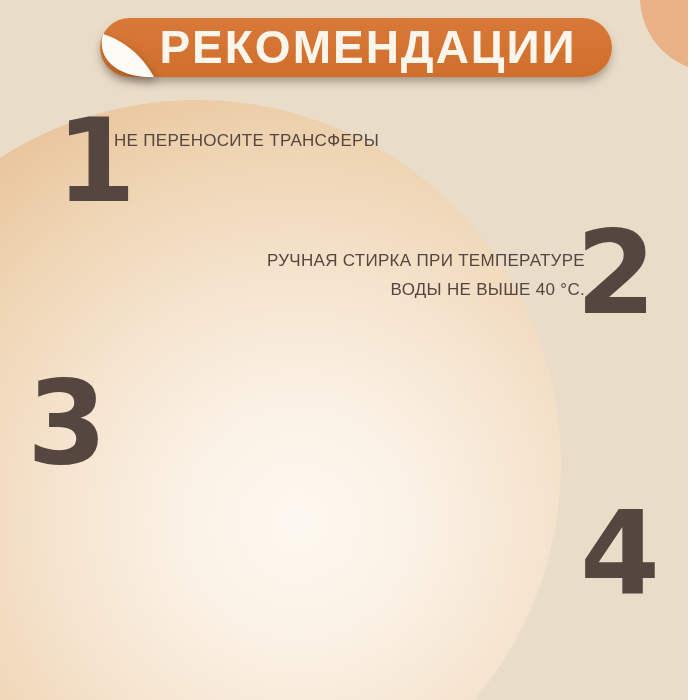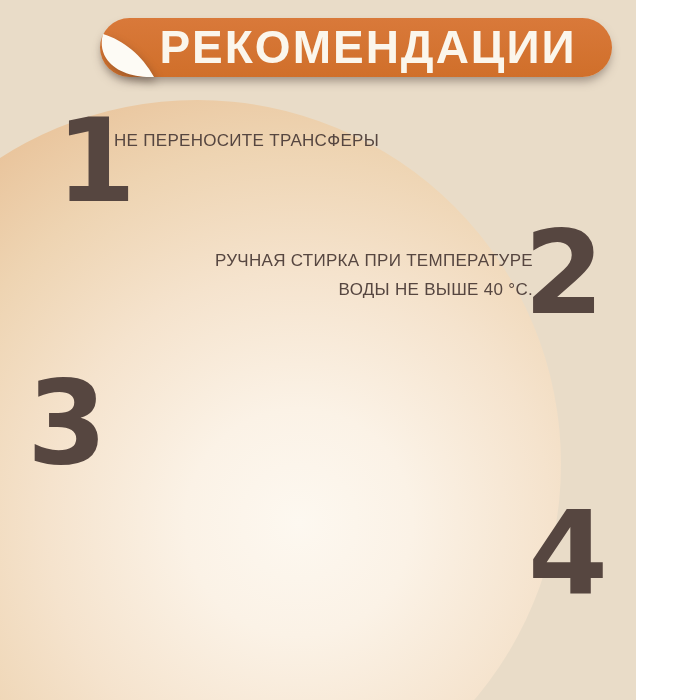--- a/index.html
+++ b/index.html
@@ -1,18 +1,18 @@
 <!DOCTYPE html>
 <html><head>
 <meta charset="utf-8">
 <style>
   html,body{margin:0;padding:0;}
   .canvas{
     position:relative;
-    width:636px;height:700px;
+    width:688px;height:700px;
     overflow:hidden;
     background:#e9dcc8;
     font-family:"Liberation Sans", sans-serif;
   }
   
   .sphere{
     position:absolute;
     left:-167px;top:100px;
     width:728px;height:728px;
     border-radius:50%;

